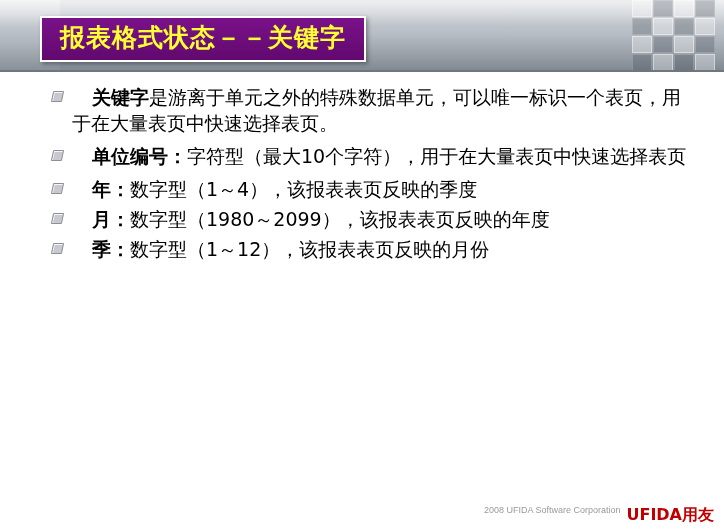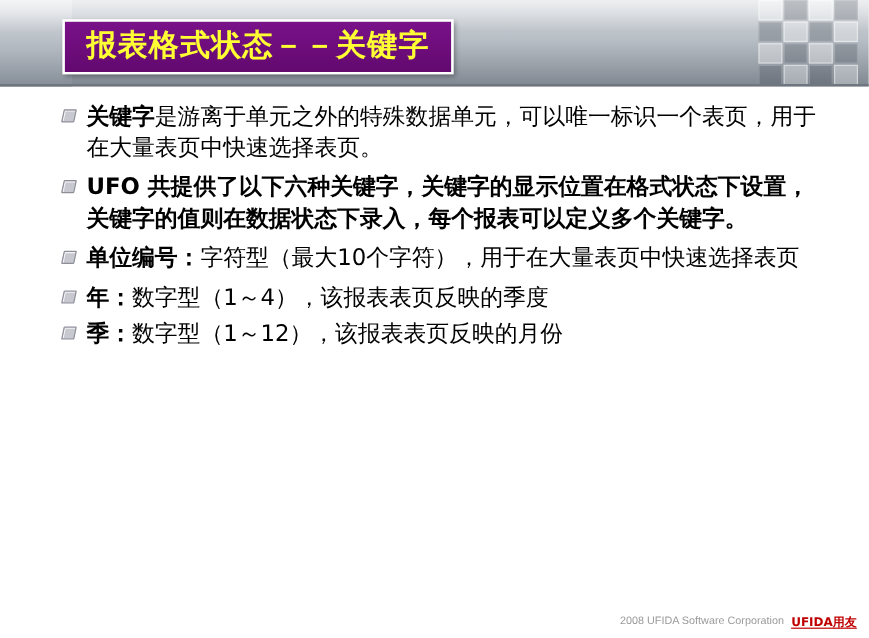--- a/index.html
+++ b/index.html
@@ -58,21 +58,21 @@
     width: 20px; height: 17px;
     background: rgba(255,255,255,0.30);
     border: 1px solid rgba(255,255,255,0.45);
     box-sizing: border-box;
   }
   .checker i.dk { background: rgba(60,70,80,0.28); border-color: rgba(255,255,255,0.2); }
 
   
   .title-plaque {
     position: absolute;
-    left: 52px; top: 16px;
+    left: 40px; top: 16px;
     padding: 5px 18px 7px 18px;
     background: #6d0e7a;
     background: linear-gradient(180deg, #7a1189 0%, #62096f 100%);
     border: 2px solid #ffffff;
     box-shadow: 2px 2px 4px rgba(0,0,0,0.35);
   }
   .title-text {
     color: #ffff33;
     font-size: 25px;
     font-weight: bold;
@@ -115,43 +115,43 @@
     font-size: 19px;
     line-height: 26px;
     color: #000000;
     font-family: "DejaVu Sans", "Liberation Sans", sans-serif;
   }
   .bullet-body.bold {
     font-weight: bold;
   }
   .bullet-body .lead {
     font-weight: bold;
+    margin-left: 20px;
   }
   .b-tight { margin-bottom: 4px; }
 
   
   .footer {
     position: absolute;
     right: 10px; bottom: 6px;
     display: flex;
     align-items: flex-start;
     gap: 6px;
   }
   .footer-copy {
     font-size: 9px;
     color: #9a9a9a;
     font-family: "Liberation Sans", sans-serif;
   }
   .footer-brand {
-    font-size: 10px;
+    font-size: 16px;
     font-weight: bold;
     color: #c00000;
     letter-spacing: 0px;
     font-family: "DejaVu Sans", "Liberation Sans", sans-serif;
-    text-decoration: underline;
   }
 </style>
 </head>
 <body>
 
 <div class="slide">
 
   <div class="top-band">
     <div class="top-band-left"></div>
     <div class="top-band-shine"></div>
@@ -182,42 +182,42 @@
 
   <div class="body">
 
     <div class="bullet">
       <div class="bullet-marker">
           <span></span>
         </div>
       <div class="bullet-body"><span class="lead">关键字</span><span>是游离于单元之外的特殊数据单元，可以唯一标识一个表页，用于在大量表页中快速选择表页。</span></div>
     </div>
 
+
+
     <div class="bullet">
       <div class="bullet-marker">
           <span></span>
         </div>
-      <div class="bullet-body bold"><span>UFO 共提供了以下六种关键字，关键字的显示位置在格式状态下设置，关键字的值则在数据状态下录入，每个报表可以定义多个关键字。</span></div>
-    </div>
-
-
-    <div class="bullet">
-      <div class="bullet-marker">
-          <span></span>
-        </div>
       <div class="bullet-body"><span class="lead">单位编号：</span><span>字符型（最大10个字符），用于在大量表页中快速选择表页</span></div>
     </div>
 
     <div class="bullet b-tight">
       <div class="bullet-marker">
           <span></span>
         </div>
       <div class="bullet-body"><span class="lead">年：</span><span>数字型（1～4），该报表表页反映的季度</span></div>
     </div>
 
+    <div class="bullet b-tight">
+      <div class="bullet-marker">
+          <span></span>
+        </div>
+      <div class="bullet-body"><span class="lead">月：</span><span>数字型（1980～2099），该报表表页反映的年度</span></div>
+    </div>
 
     <div class="bullet b-tight">
       <div class="bullet-marker">
           <span></span>
         </div>
       <div class="bullet-body"><span class="lead">季：</span><span>数字型（1～12），该报表表页反映的月份</span></div>
     </div>
 
 
   </div>

